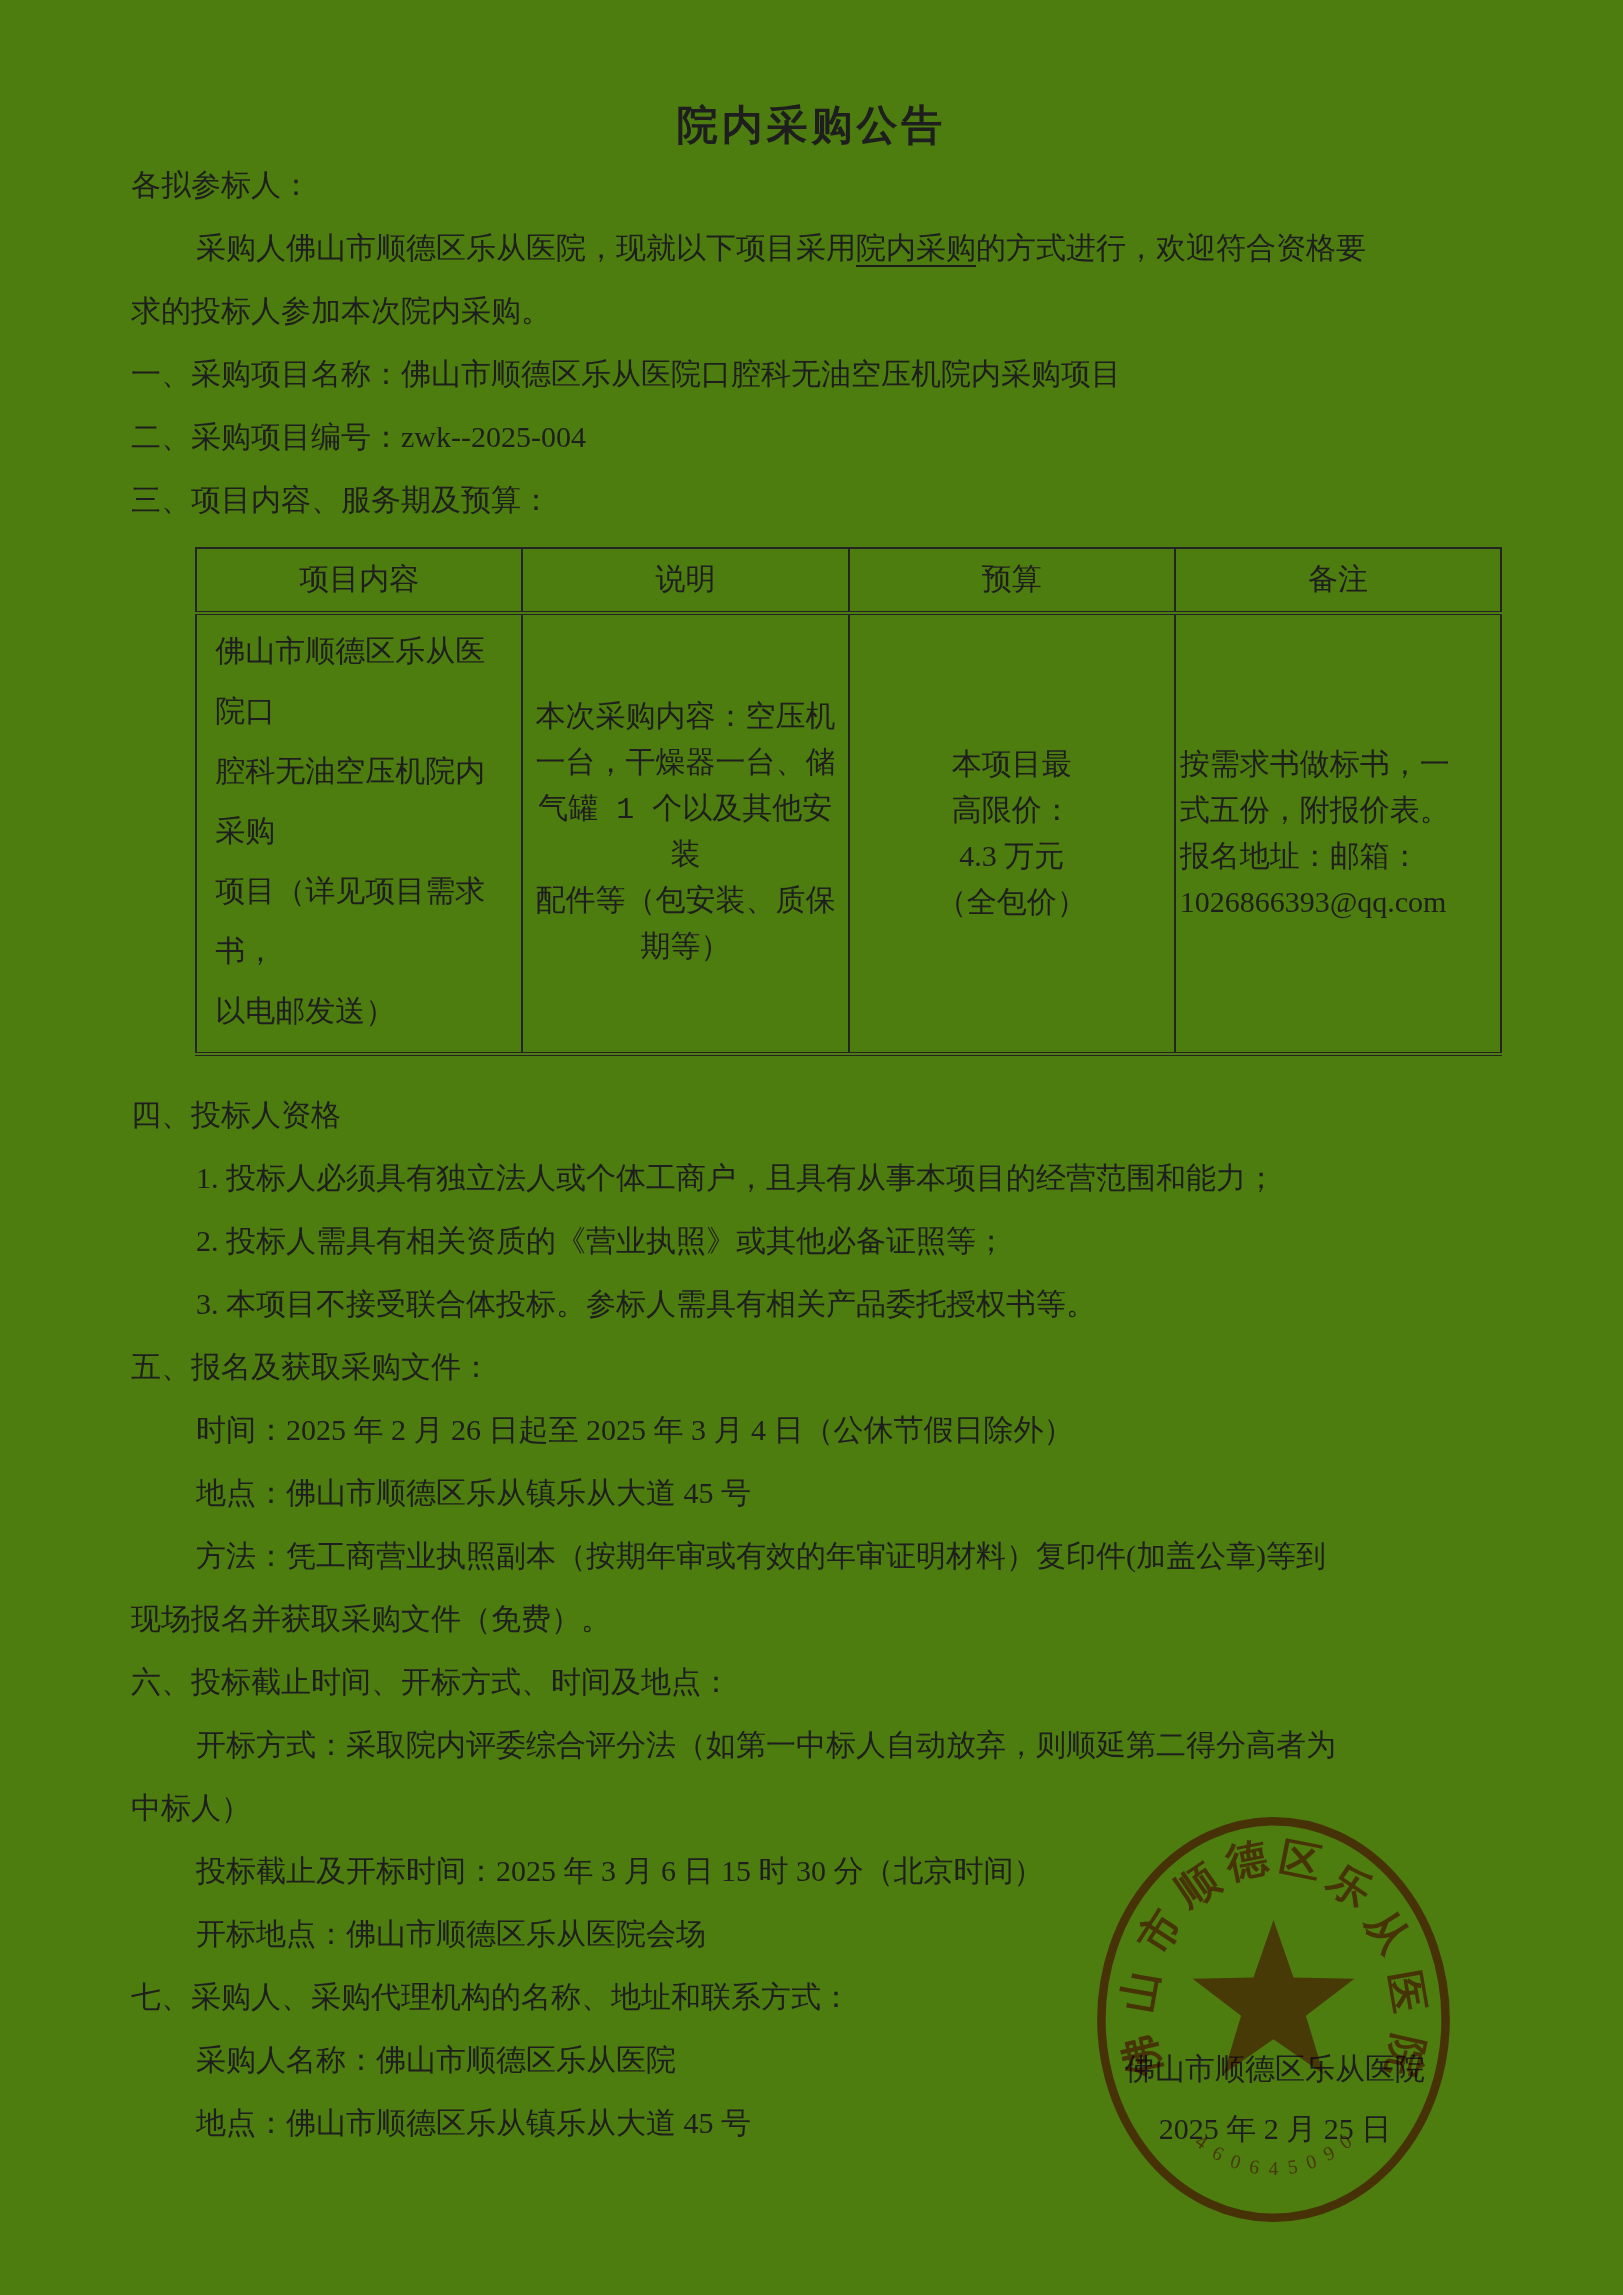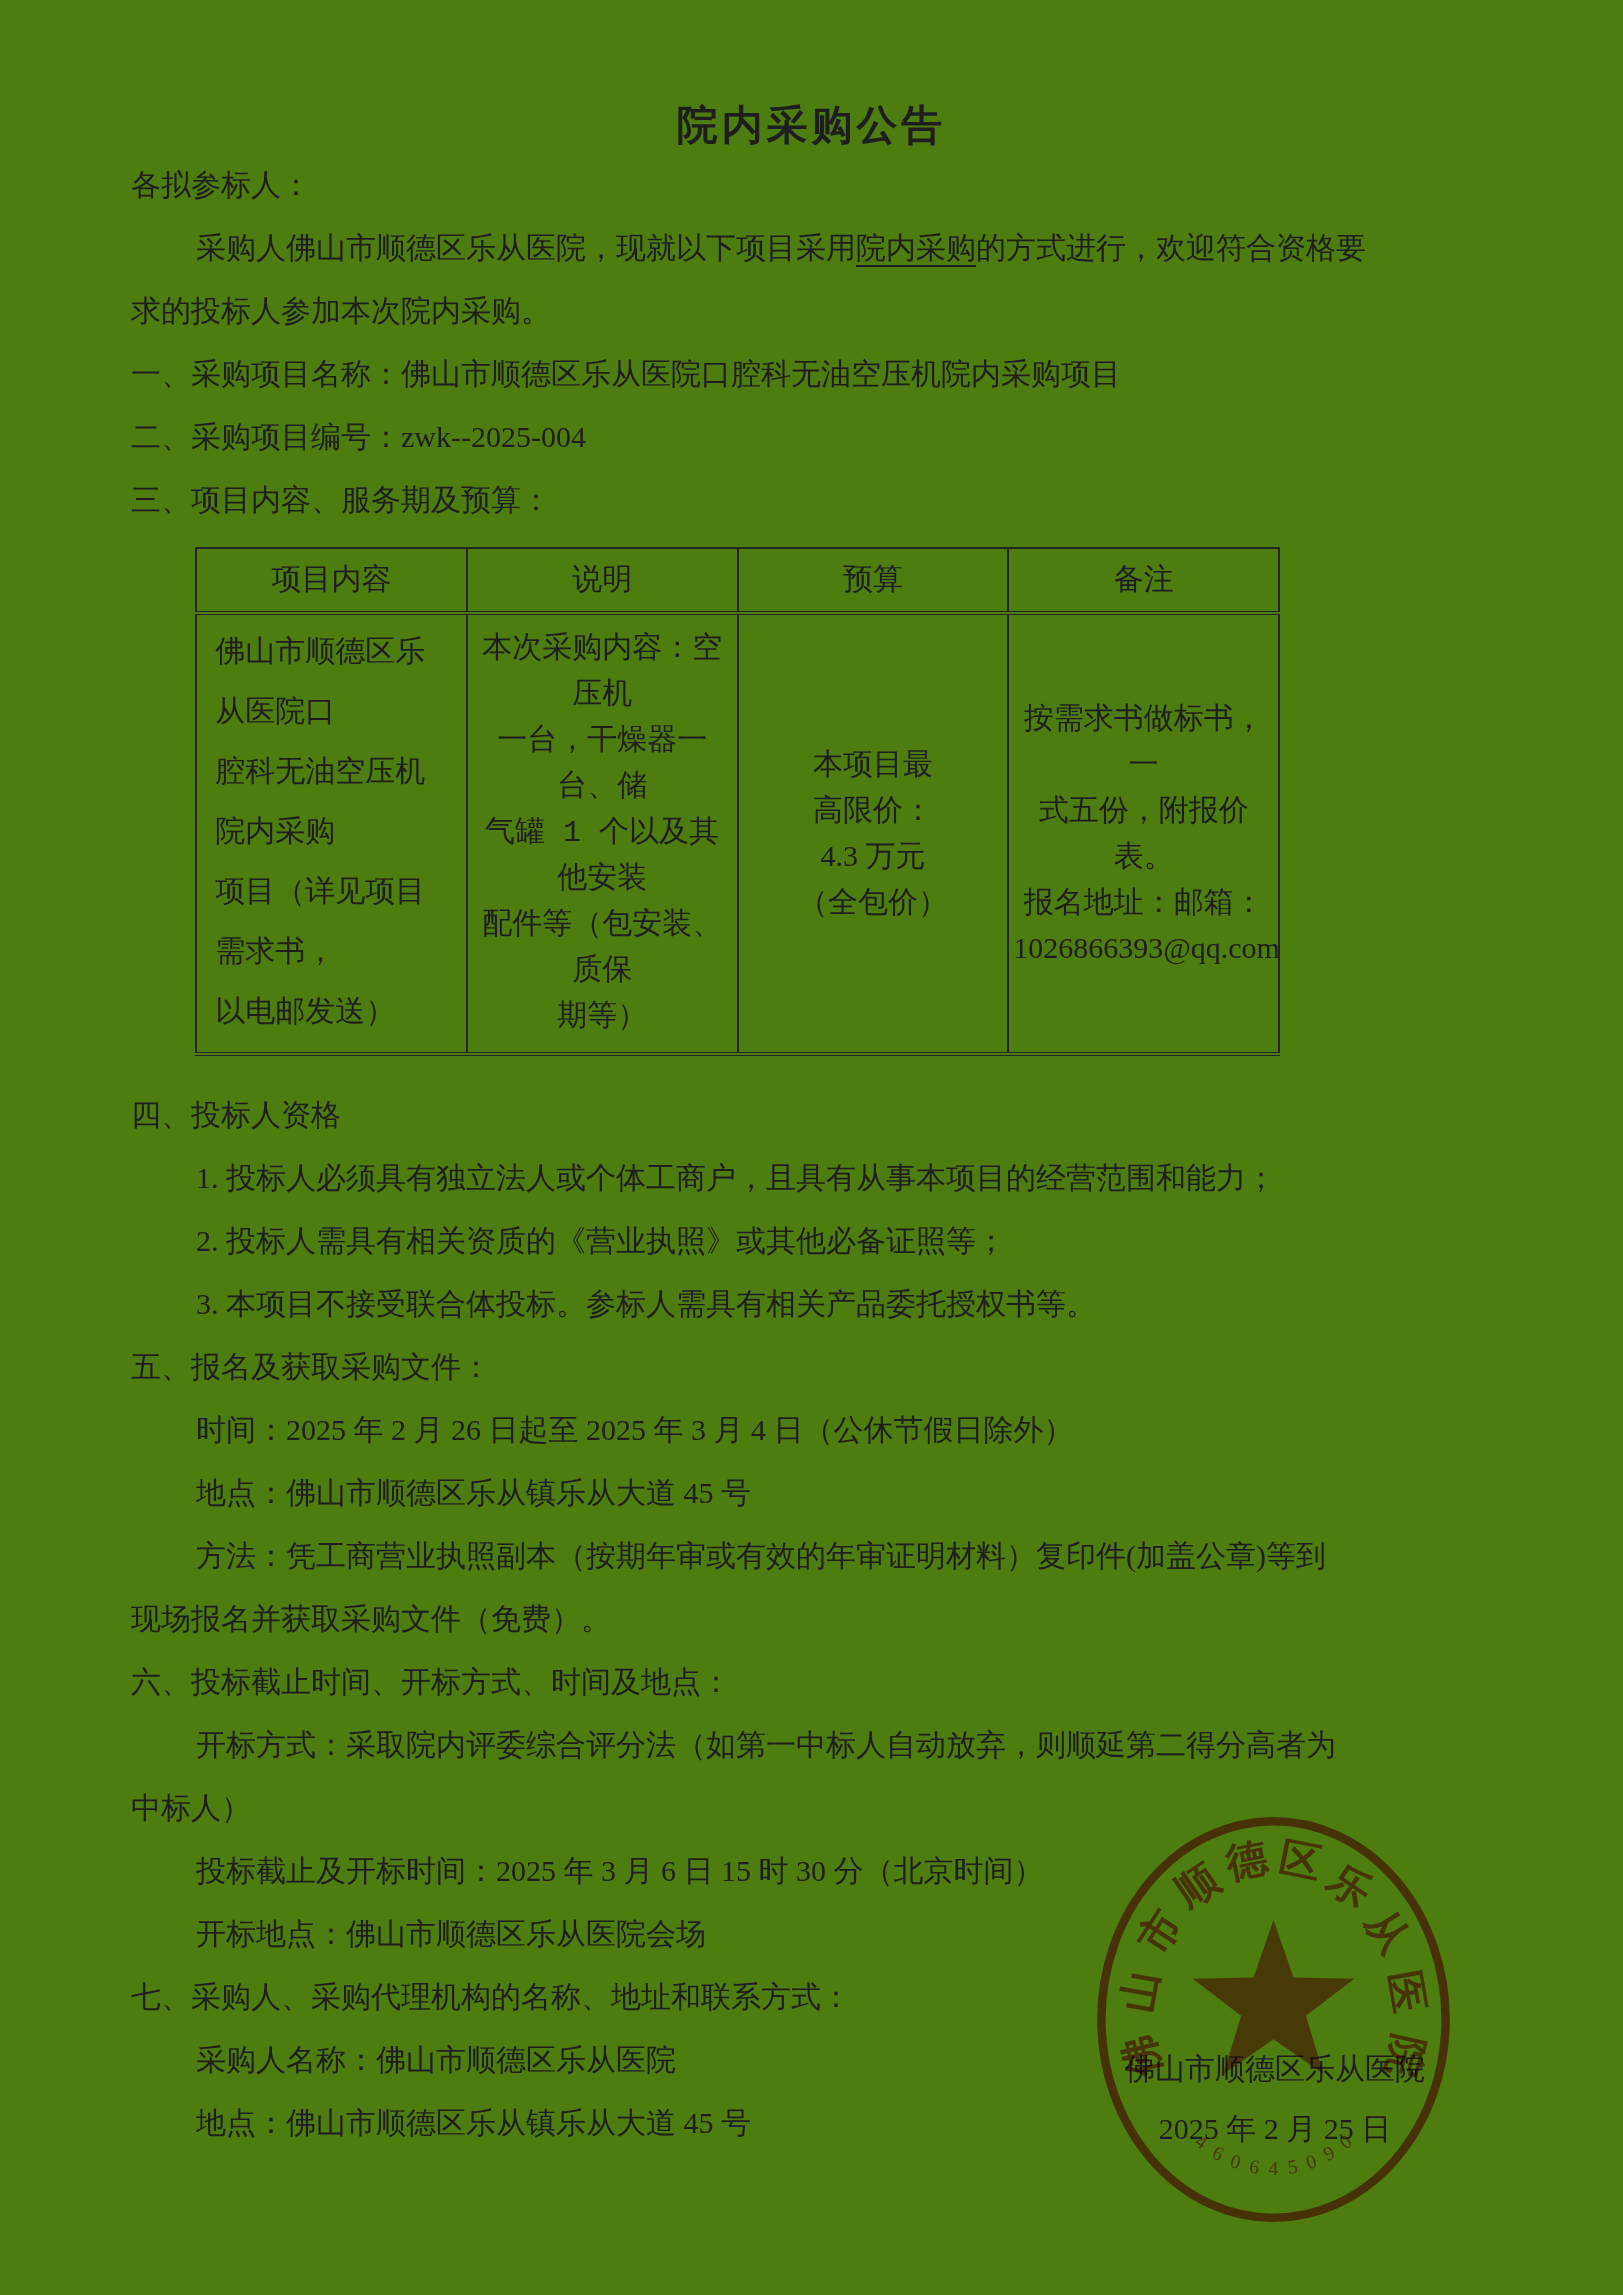--- a/index.html
+++ b/index.html
@@ -31,38 +31,38 @@
   .preline{white-space:pre-line;}
   .u{
     text-decoration:underline;
     text-decoration-thickness:2px;
     text-underline-offset:6.5px;
   }
   table.proc{
     border-collapse:collapse;
     margin:15.7px 0 27.5px 64px;
     table-layout:fixed;
-    width:1085px;
+    width:1307px;
     font-size:30px;
   }
   table.proc th, table.proc td{
     border:2px solid #242424;
     vertical-align:middle;
   }
   table.proc th{
     font-weight:normal;
     text-align:center;
     height:60px;
     border-bottom:4.6px double #242424;
   }
   table.proc td{border-bottom:4.6px double #242424;}
   td.c1{width:414px;text-align:left;padding:6.5px 11.8px 10.5px 18.3px;line-height:60px;}
   td.c2{width:352px;text-align:center;padding:7.9px 3.9px;line-height:46px;font-family:Liberation Mono, monospace;}
   td.c3{width:183px;text-align:center;padding:7.9px 2.6px;line-height:46px;}
-  td.c4{width:317px;text-align:center;padding:7.9px 3.9px;line-height:46px;}
+  td.c4{width:317px;padding:7.9px 3.9px;line-height:46px;}
   .signature{
     position:absolute;
     left:1046px;top:2039px;width:458px;
     text-align:center;
     font-size:30px;line-height:60px;
     z-index:2;
   }
   .signature p{margin:0;}
   .stamp{
     position:absolute;

